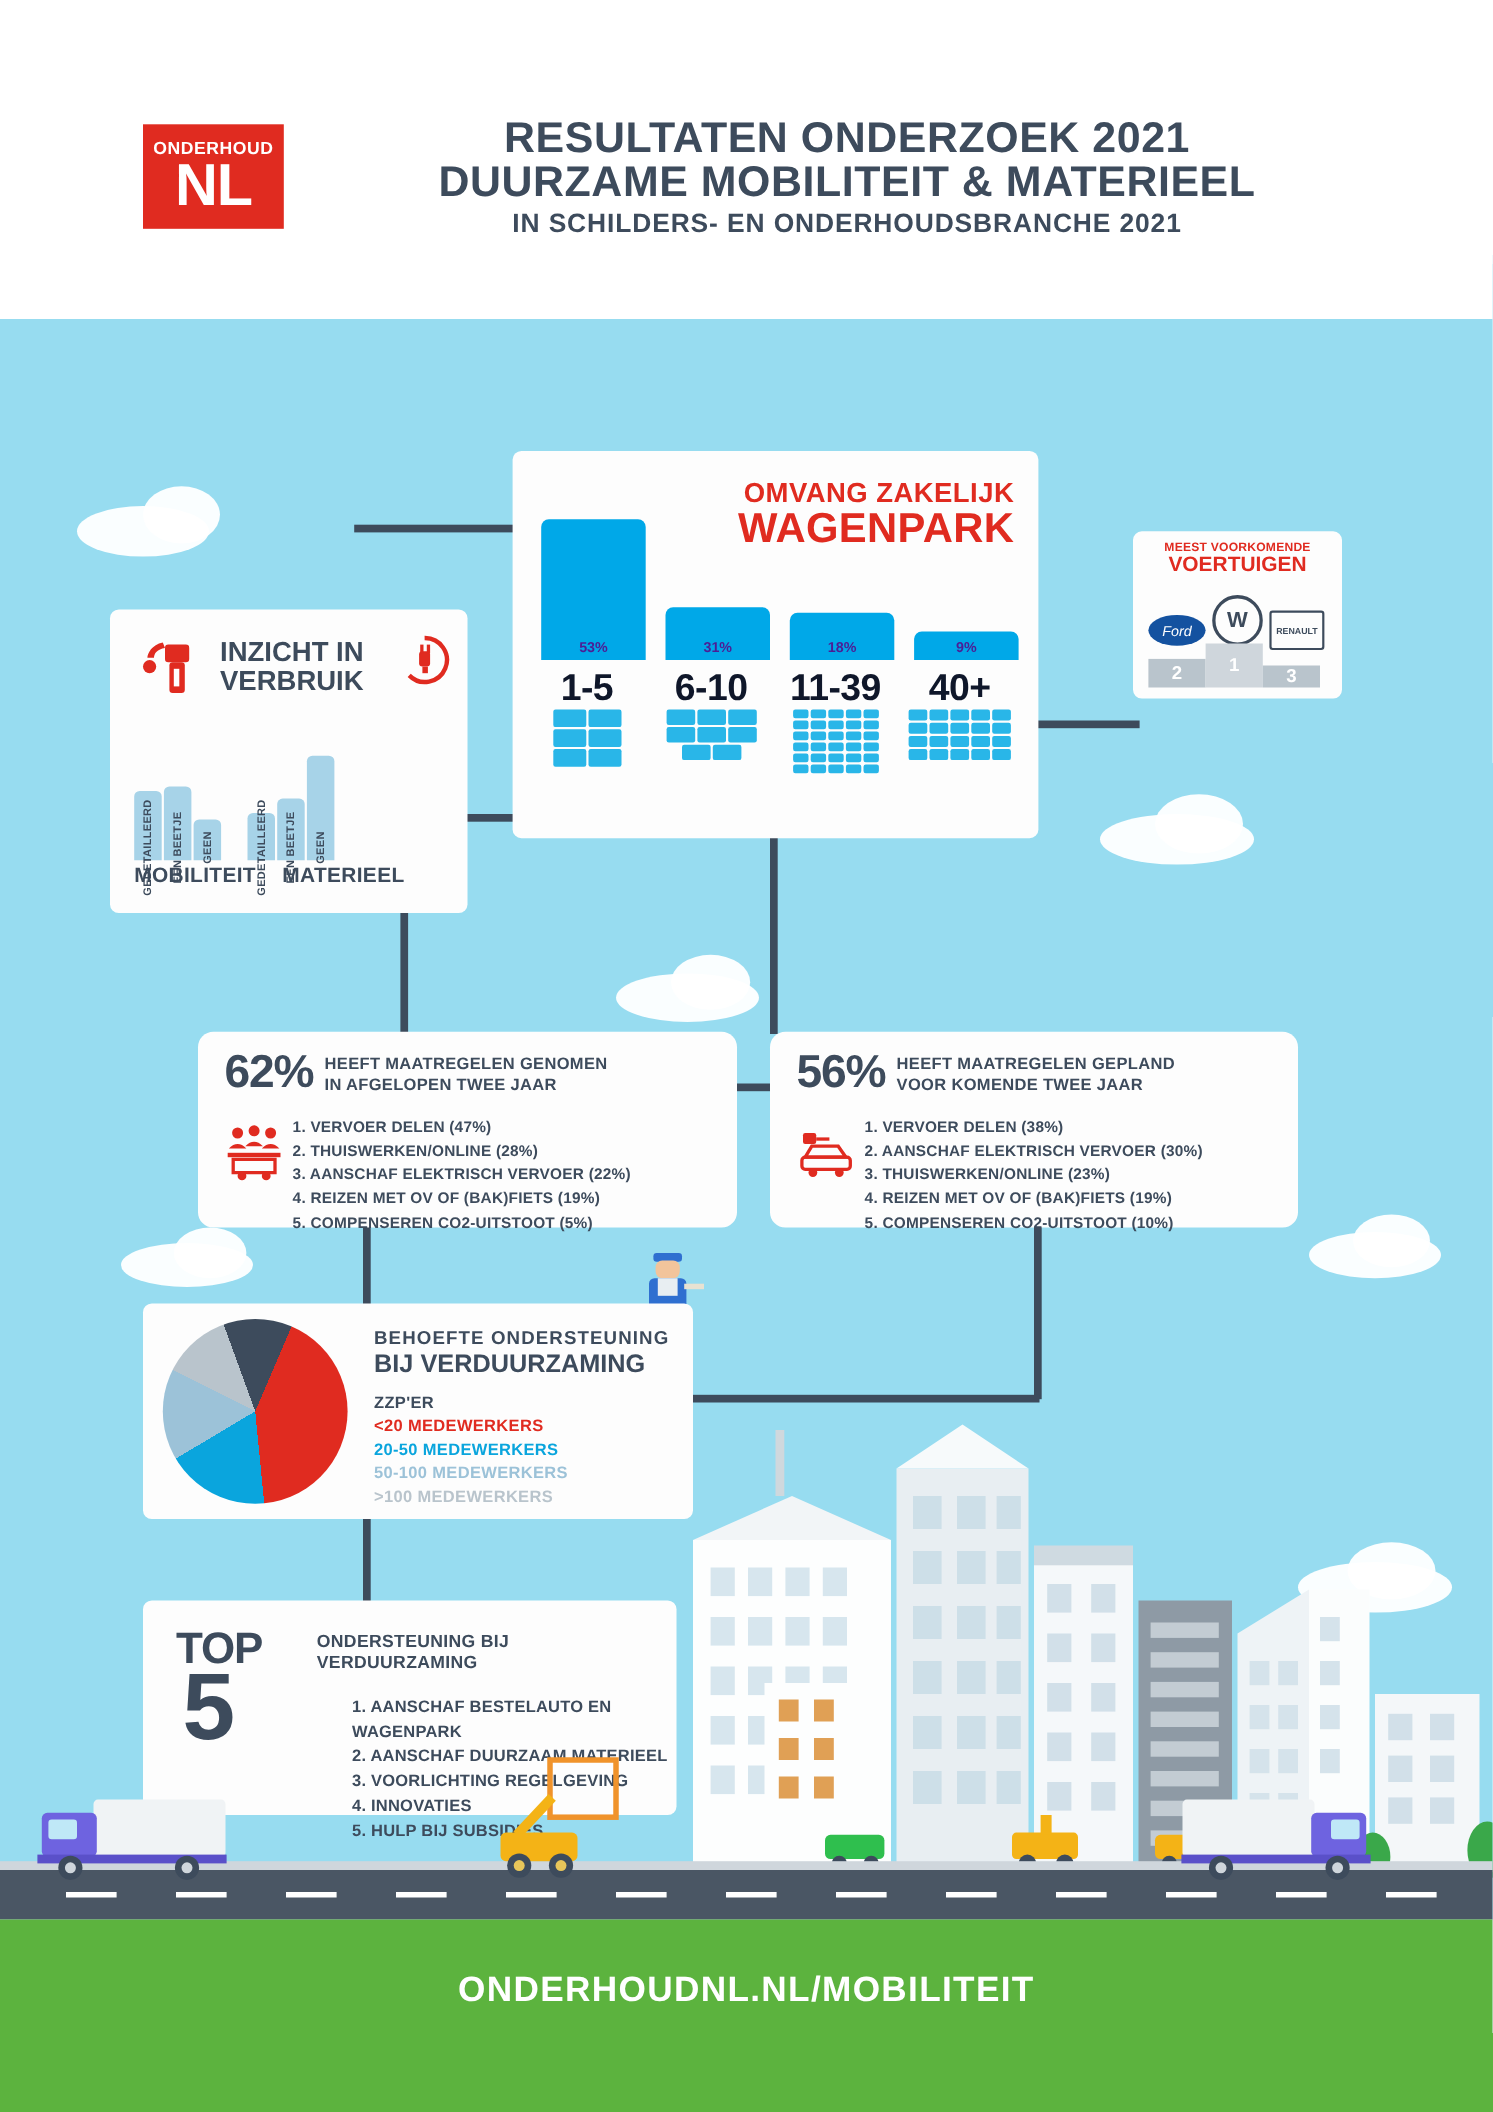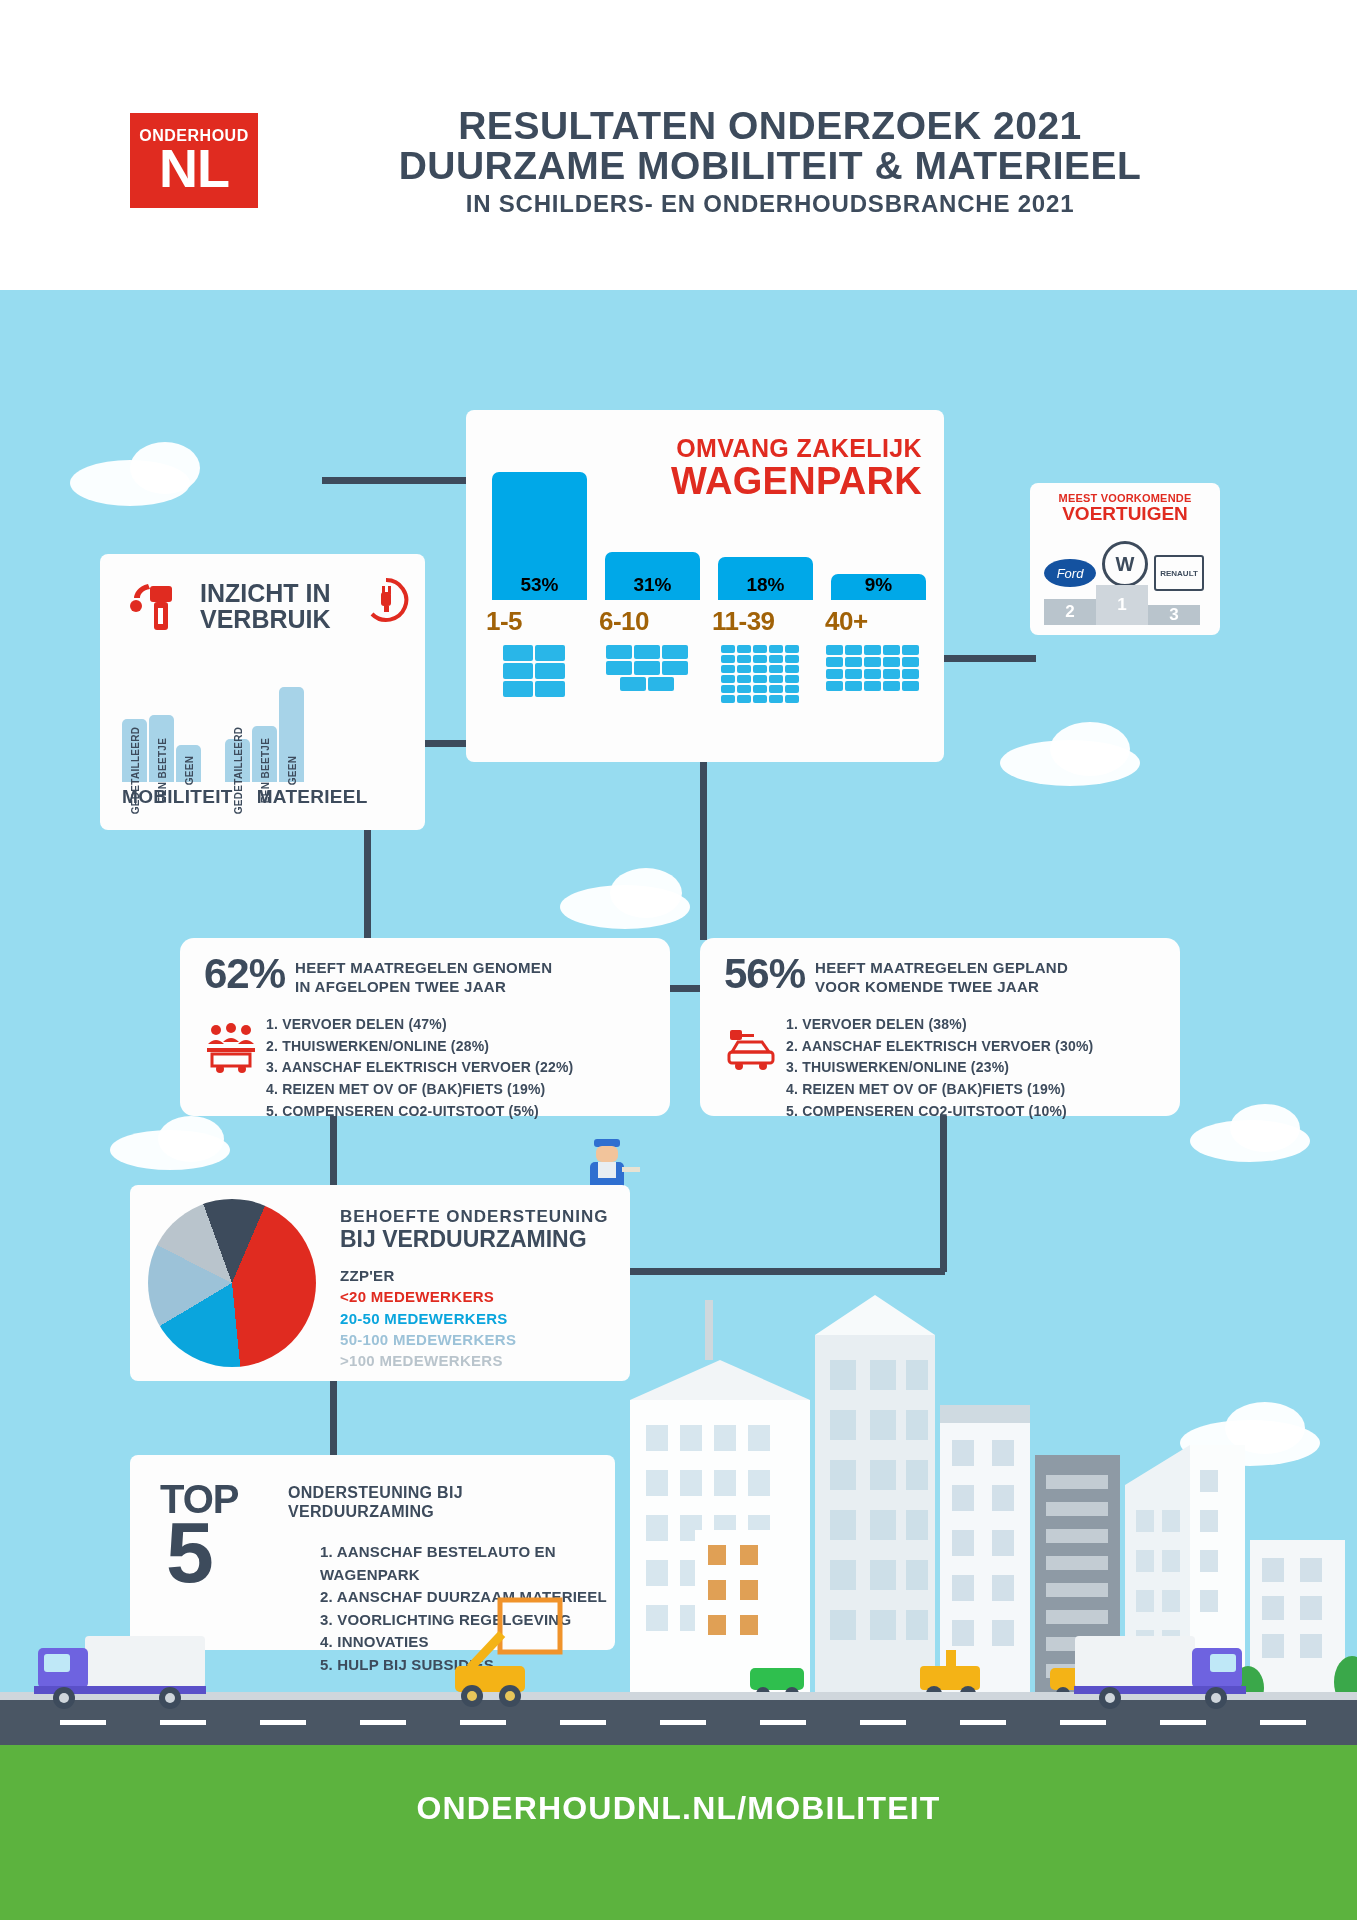--- a/index.html
+++ b/index.html
@@ -34,23 +34,23 @@
   #resp .lbl { font-size:11px; font-weight:bold; color:#3d4b5c; letter-spacing:0.2px; }
 
   
   #wagen { left:466px; top:410px; width:478px; height:352px; }
   .wtitle { position:absolute; right:22px; top:24px; text-align:right; }
   .wtitle .a { color:#e02b20; font-weight:bold; font-size:25px; letter-spacing:0.4px; }
   .wtitle .b { color:#e02b20; font-weight:bold; font-size:38px; line-height:0.95; letter-spacing:0.3px; }
   .barwrap { position:absolute; left:20px; top:60px; width:440px; height:130px; display:flex; align-items:flex-end; gap:18px; }
   .barcol { width:95px; display:flex; flex-direction:column; justify-content:flex-end; align-items:center; }
   .bar { width:100%; background:#00a8e8; border-radius:7px 7px 0 0; display:flex; align-items:flex-end;
-         justify-content:center; color:#000000; font-weight:bold; font-size:19px; padding-bottom:4px;margin-left:12px; }
+         justify-content:center; color:#4c1d95; font-weight:bold; font-size:13px; padding-bottom:4px;margin-left:12px; }
   .bcat { position:absolute; top:196px; left:20px; width:440px; display:flex; gap:18px; }
-  .bcat span { width:95px; text-align:left; font-weight:bold; font-size:26px; color:#a16207; letter-spacing:-0.5px; }
+  .bcat span { width:95px; text-align:center; font-weight:bold; font-size:34px; color:#0f172a; letter-spacing:-0.5px; }
   .iconsrow { position:absolute; top:234px; left:20px; width:440px; display:flex; gap:18px; }
   .icell { width:95px; display:flex; flex-wrap:wrap; justify-content:center; align-content:flex-start; }
   .van { background:#29b6e8; margin:1px; border-radius:2px; }
 
   
   #voert { left:1030px; top:483px; width:190px; height:152px; }
   #voert .vt1 { color:#e02b20; font-weight:bold; font-size:11px; text-align:center; margin-top:9px; letter-spacing:0.2px; }
   #voert .vt2 { color:#e02b20; font-weight:bold; font-size:19px; text-align:center; line-height:1; }
   .podium { position:absolute; bottom:10px; left:14px; width:162px; height:44px; display:flex; align-items:flex-end; }
   .pblk { background:#bfc8cf; color:#fff; font-weight:bold; display:flex; align-items:center; justify-content:center; font-size:17px; }

